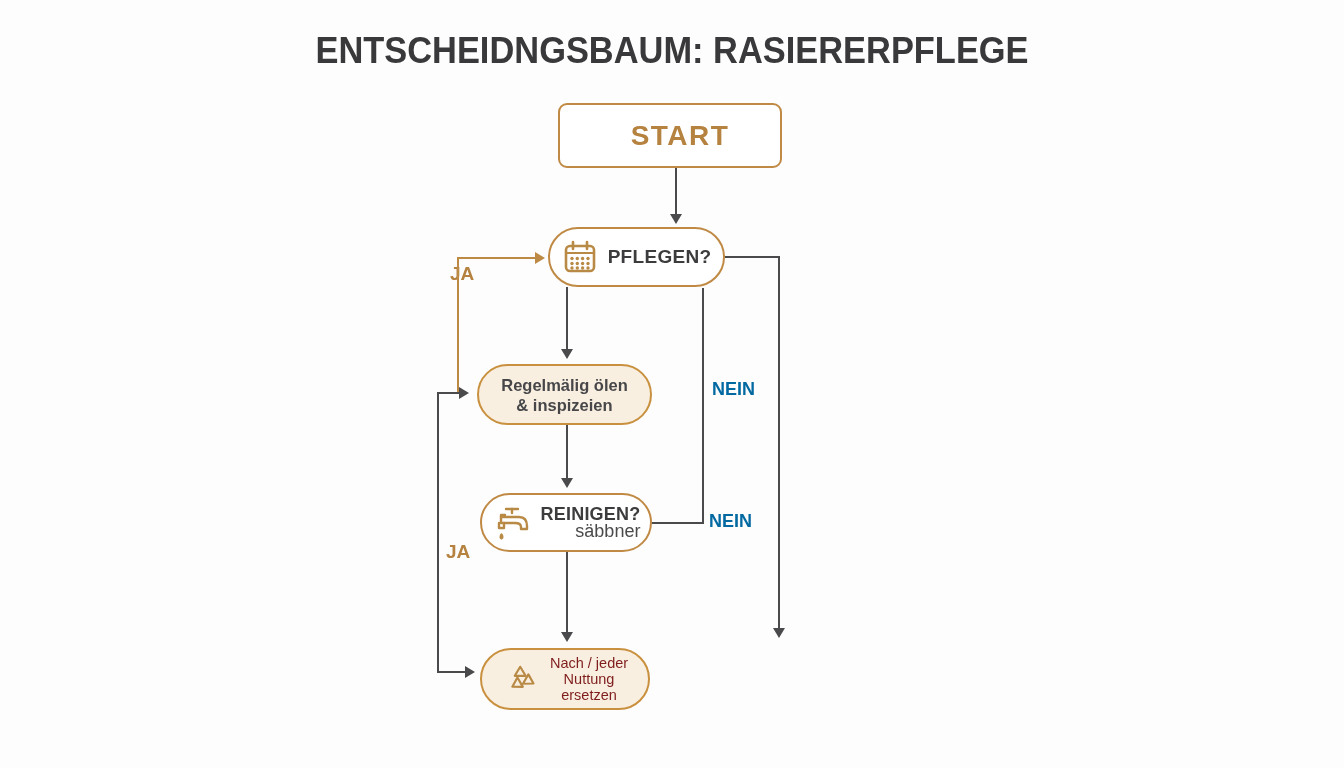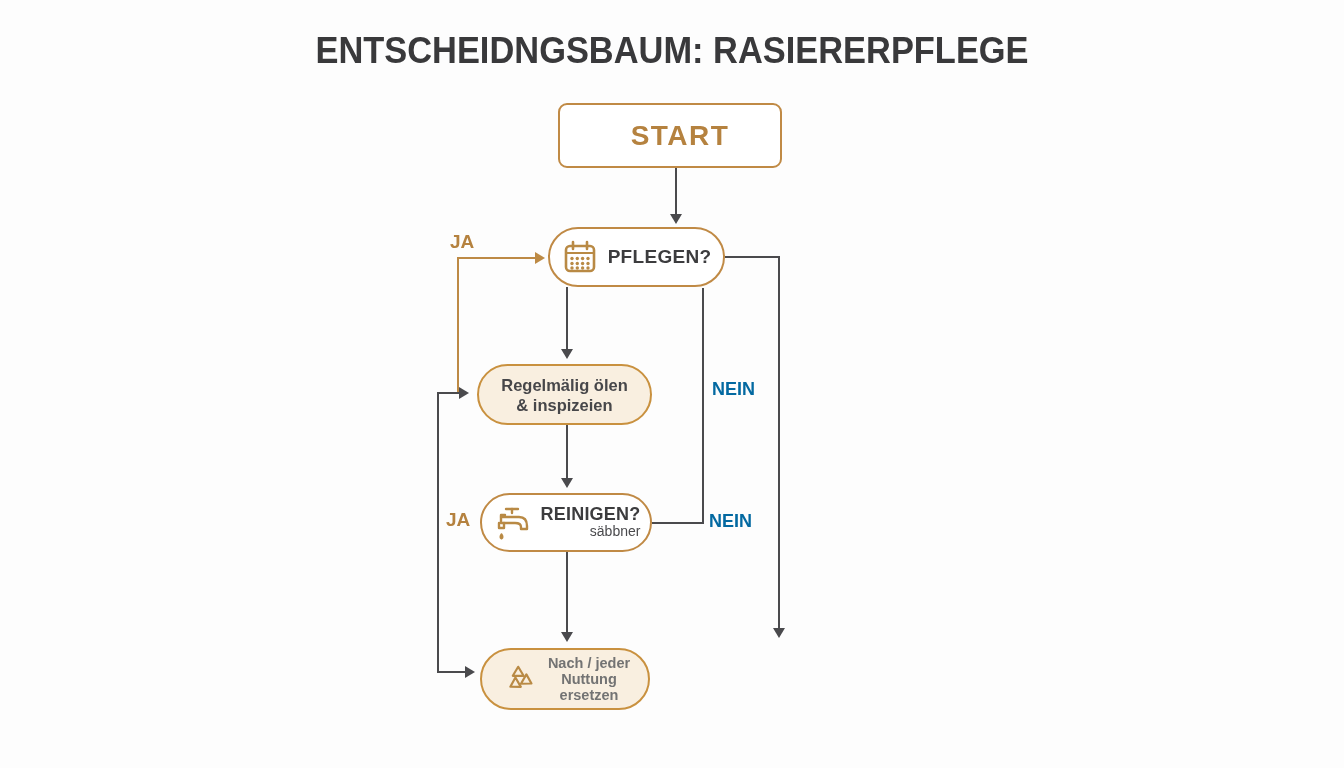--- a/index.html
+++ b/index.html
@@ -27,27 +27,27 @@
     font-size:28px;font-weight:bold;color:#b5823f;letter-spacing:1.5px;padding-left:20px;
   }
   .pill{border-radius:40px;}
   .pflegen{left:548px;top:227px;width:177px;height:60px;gap:10px;}
   .pflegen .lbl{font-size:19px;font-weight:bold;letter-spacing:0.3px;}
   .regel{left:477px;top:364px;width:175px;height:61px;flex-direction:column;line-height:20px;
          font-size:16.5px;font-weight:bold;color:#47474a;align-items:center;}
   .reinigen{left:480px;top:493px;width:172px;height:59px;gap:9px;}
   .reinigen .txt{display:flex;flex-direction:column;align-items:flex-end;line-height:17px;}
   .reinigen .lbl{font-size:18px;font-weight:bold;letter-spacing:0.2px;}
-  .reinigen .sub{font-size:14px;font-weight:normal;color:#4a4a4d;}
+  .reinigen .sub{font-size:18px;font-weight:normal;color:#4a4a4d;}
   .ersetzen{left:480px;top:648px;width:170px;height:62px;gap:8px;}
   .ersetzen .txt{display:flex;flex-direction:column;align-items:center;line-height:16px;
-                 font-size:14.5px;font-weight:bold;color:#737373;}
+                 font-size:14.5px;font-weight:normal;color:#7f1d1d;}
   .weiter{left:700px;top:650px;width:167px;height:58px;font-size:16.5px;font-weight:bold;color:#47474a;}
   .edge-label{position:absolute;font-weight:bold;}
-  .ja{color:#b5823f;font-size:19px;}
+  .ja{color:#b5823f;font-size:19px;margin-top:32px;}
   .nein{color:#0369a1;font-size:18px;}
   .ja-top{left:450px;top:231px;}
   .ja-mid{left:446px;top:509px;}
   .nein-top{left:712px;top:379px;}
   .nein-mid{left:709px;top:511px;}
   .line{position:absolute;background:#4a4a4d;}
   .line.orange{background:#bd8a45;}
   .arr-down{position:absolute;width:0;height:0;
     border-left:6px solid transparent;border-right:6px solid transparent;
     border-top:10px solid #4a4a4d;}

